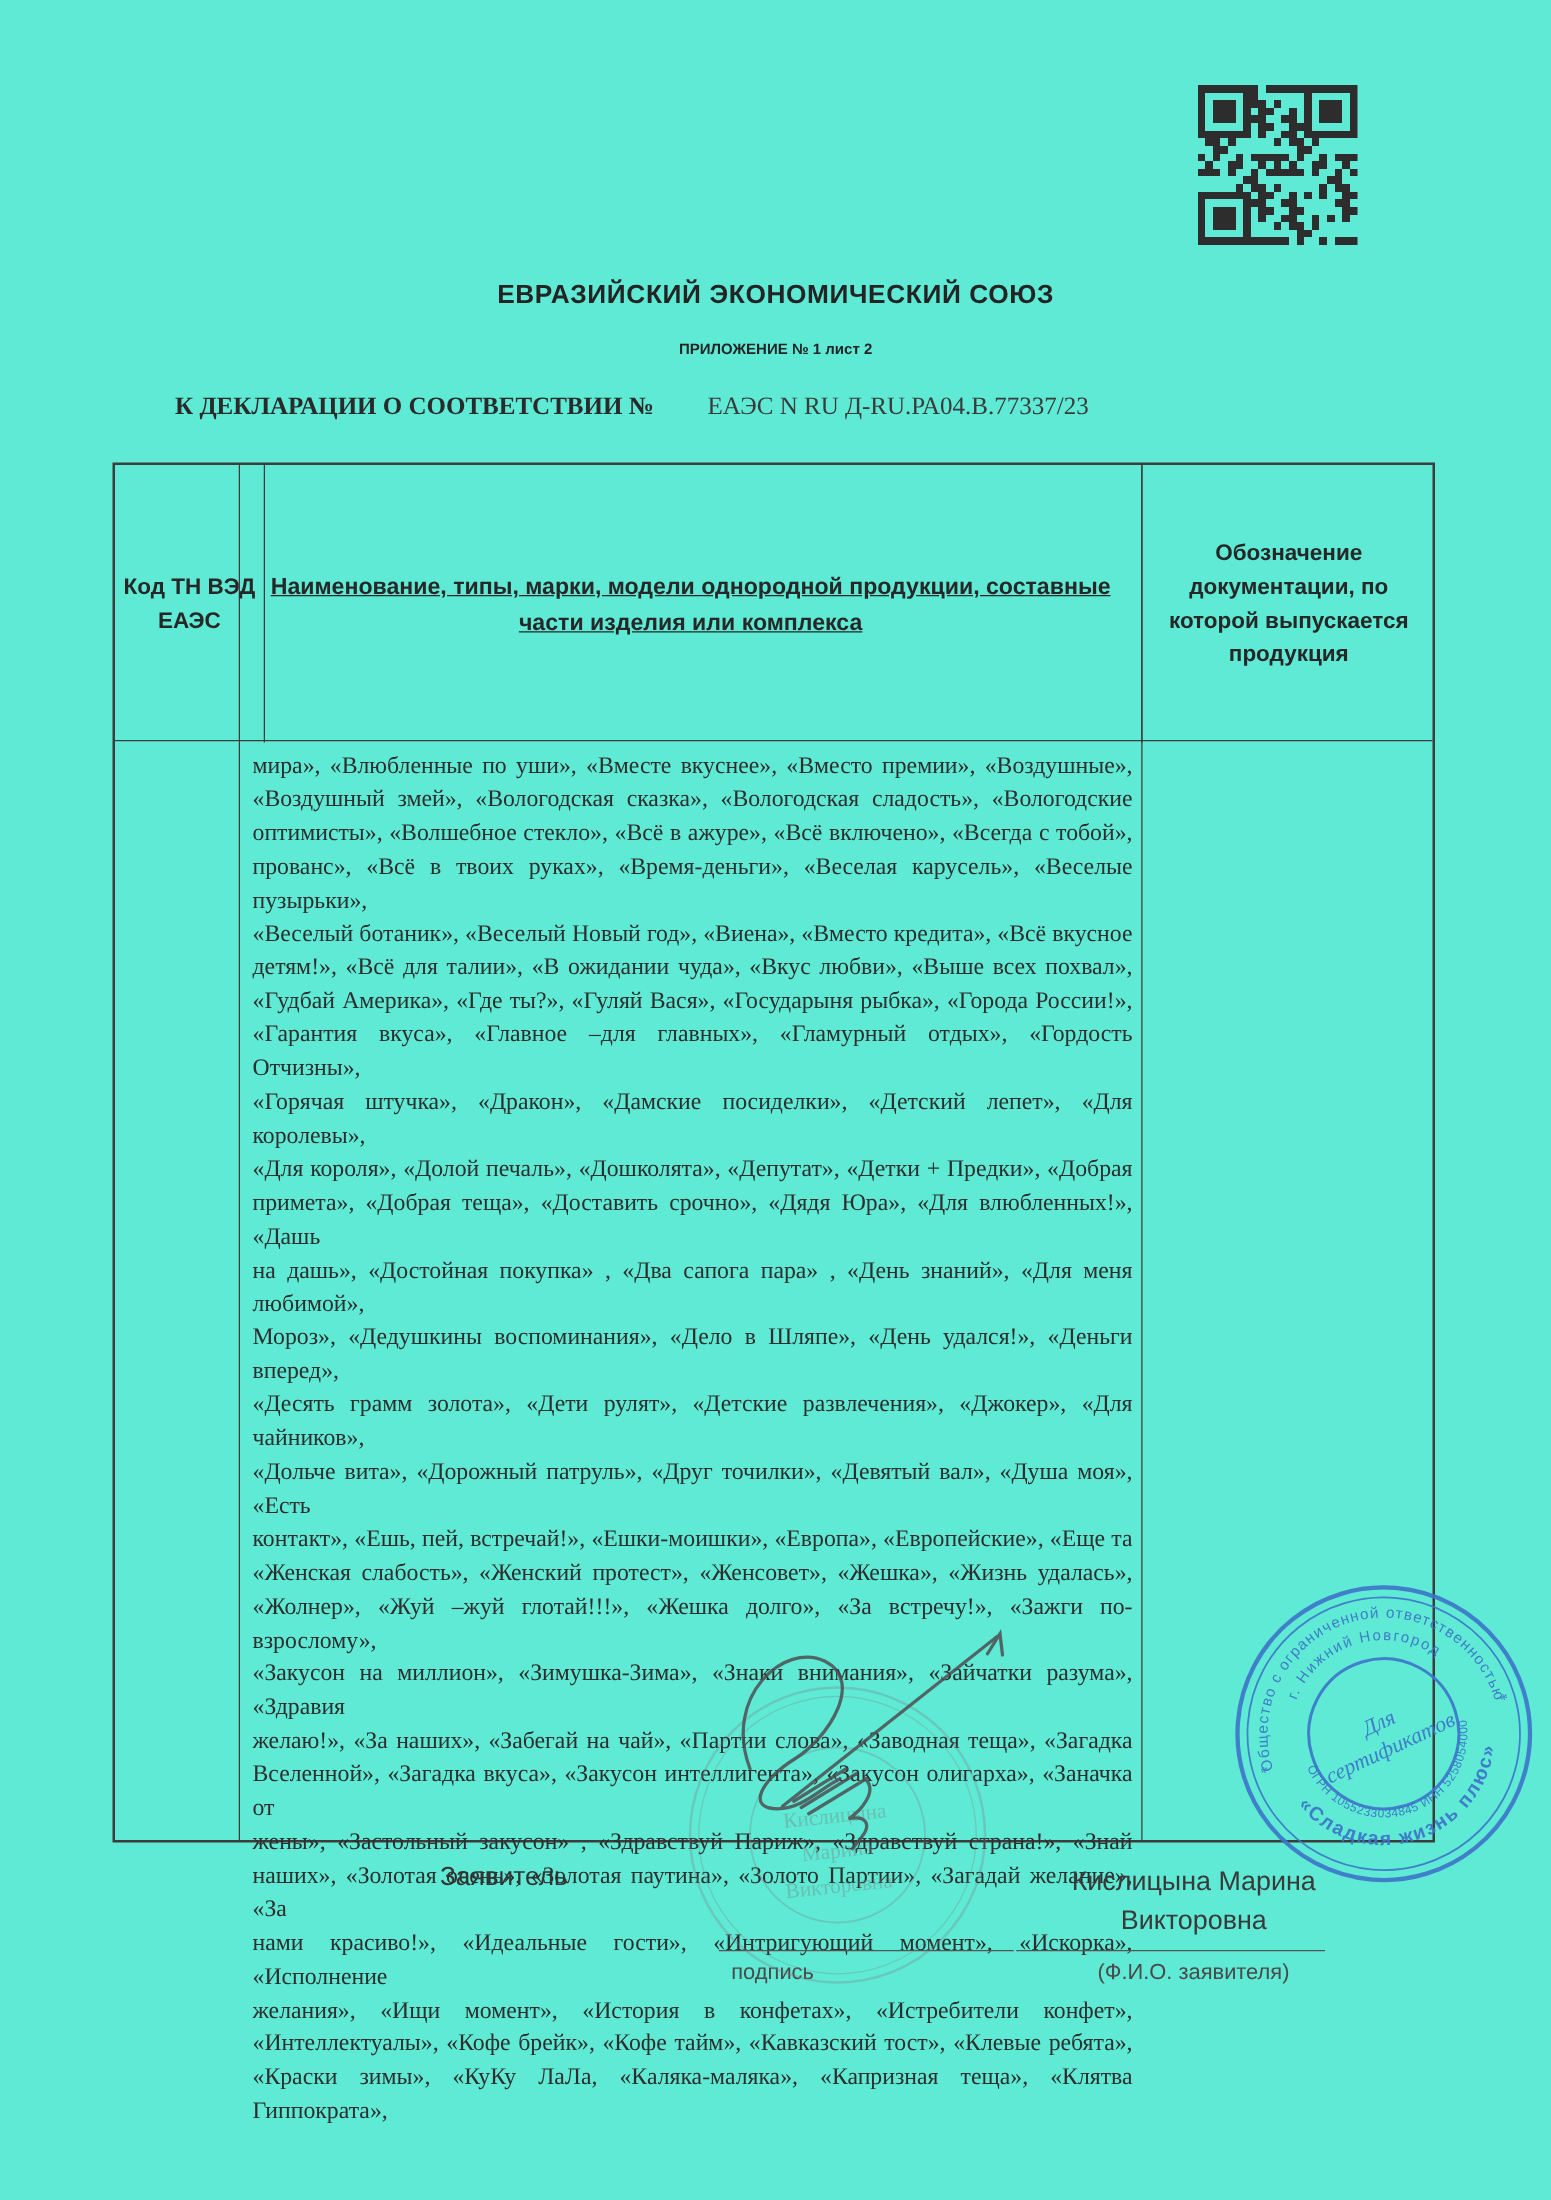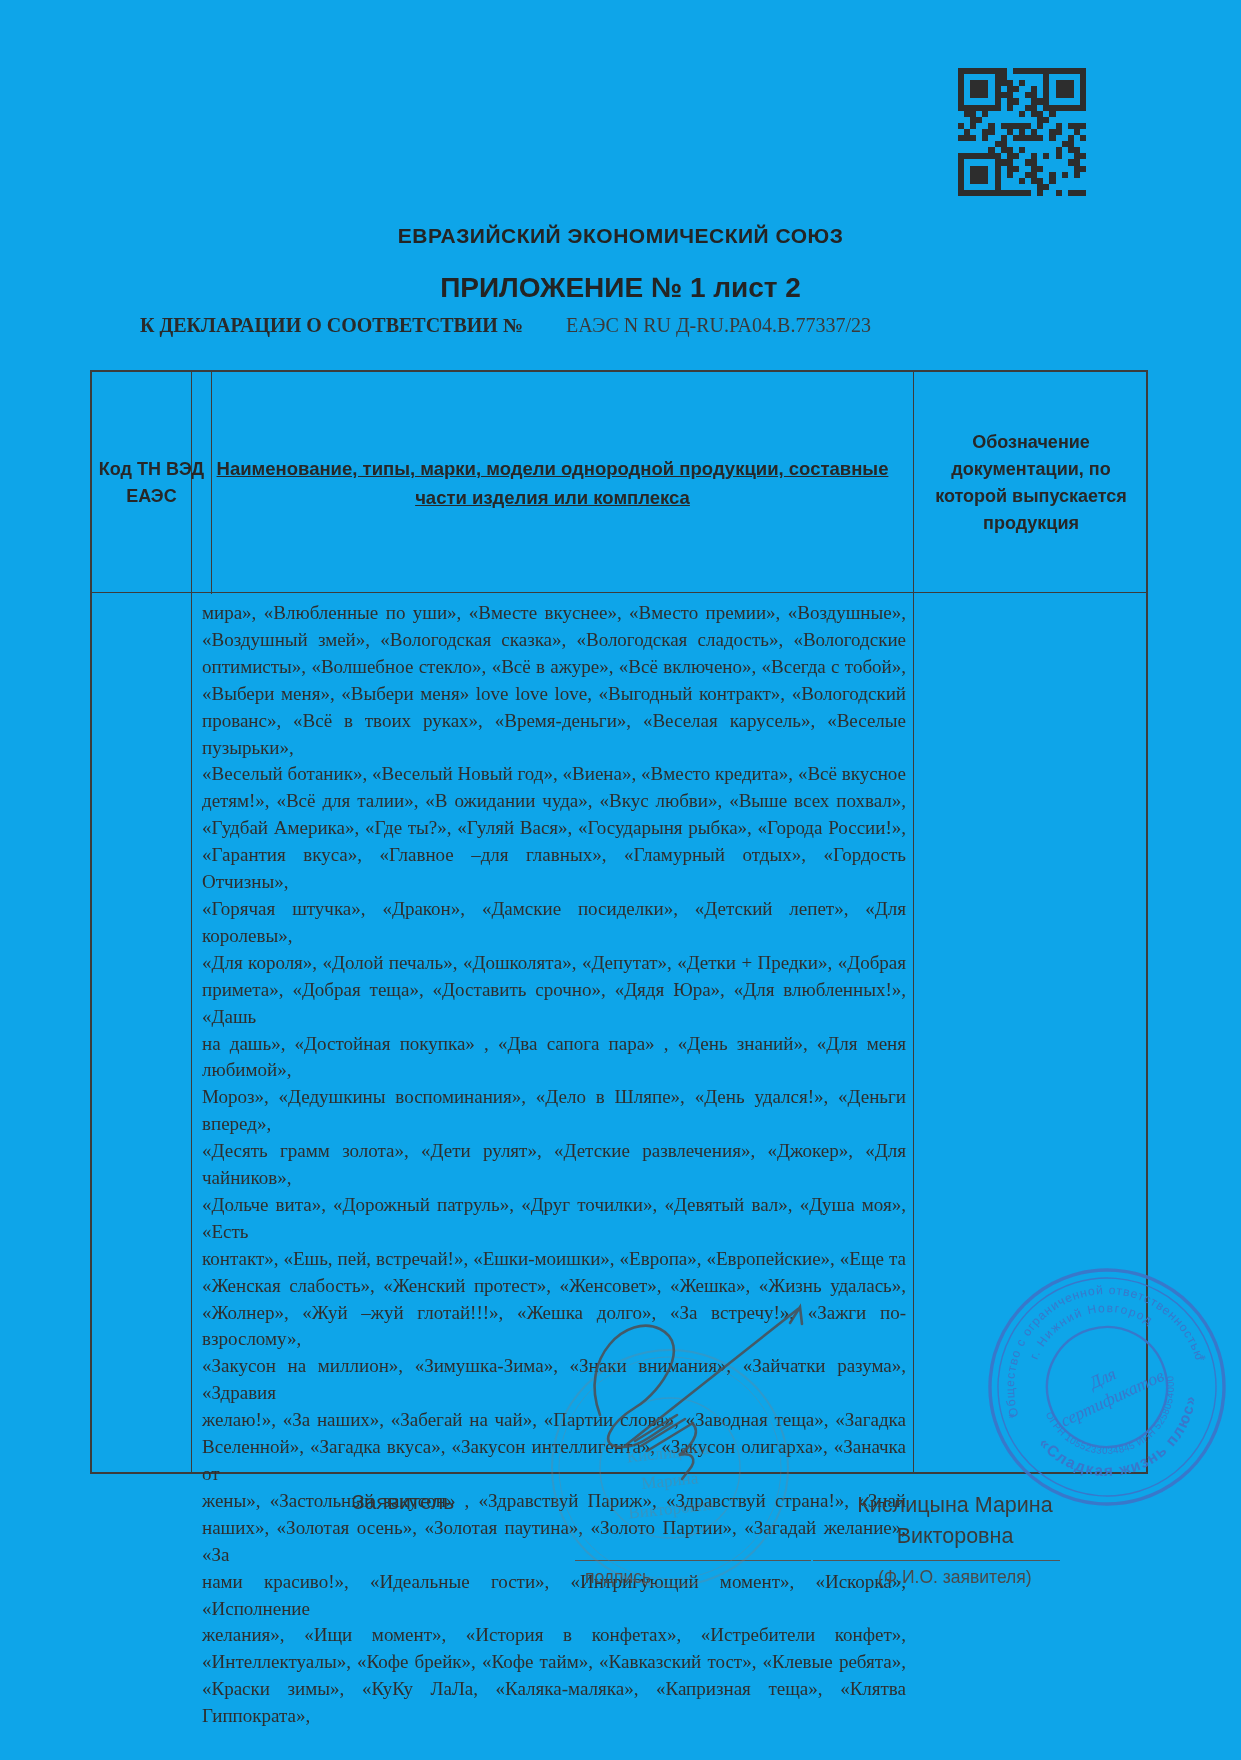--- a/index.html
+++ b/index.html
@@ -1,22 +1,22 @@
 <!DOCTYPE html>
 <html><head>
 <meta charset="utf-8">
 <style>
   html,body{margin:0;padding:0;background:#e8e8e8;}
-  .page{position:relative;width:1241px;height:1760px;background:#0ea5e9;margin:0 auto;
+  .page{position:relative;width:1241px;height:1760px;background:#5eead4;margin:0 auto;
         font-family:"Liberation Serif", serif;color:#2b2b2b;overflow:hidden;}
   
   .titles{position:absolute;left:0;top:0;width:1130px;text-align:center;
           font-family:"Liberation Sans", sans-serif;font-weight:bold;color:#242424;}
   .t1{position:absolute;top:224px;left:0;width:100%;font-size:21px;letter-spacing:.5px;}
-  .t2{position:absolute;top:272px;left:0;width:100%;font-size:28px;}
+  .t2{position:absolute;top:272px;left:0;width:100%;font-size:12px;}
   .t3{position:absolute;top:314px;left:140px;font-family:Liberation Serif, serif;
       font-size:20px;color:#2a2a2a;white-space:nowrap;}
   .t3 .lbl{font-weight:bold;}
   .t3 .num{font-weight:normal;margin-left:38px;color:#3a3a3a;}
   
   .tbl{position:absolute;left:90px;top:370px;width:1058px;height:1104px;
        border:2px solid #3c3c3c;box-sizing:border-box;}
   .cell{position:absolute;box-sizing:border-box;}
   .hdr{display:flex;align-items:center;justify-content:center;text-align:center;
        font-family:"Liberation Sans", sans-serif;font-weight:bold;color:#272727;}
@@ -193,21 +193,20 @@
     <div class="vline1"></div>
     <div class="vline2"></div>
     <div class="hline"></div>
     <div class="cell hdr c1">Код ТН ВЭД ЕАЭС</div>
     <div class="cell hdr c2">Наименование, типы, марки, модели однородной продукции, составные части изделия или комплекса</div>
     <div class="cell hdr c3">Обозначение документации, по которой выпускается продукция</div>
     <div class="bodytext">
         <div>мира», «Влюбленные по уши», «Вместе вкуснее», «Вместо премии», «Воздушные»,</div>
         <div>«Воздушный змей», «Вологодская сказка», «Вологодская сладость», «Вологодские</div>
         <div>оптимисты», «Волшебное стекло», «Всё в ажуре», «Всё включено», «Всегда с тобой»,</div>
-        <div>«Выбери меня», «Выбери меня» love love love, «Выгодный контракт», «Вологодский</div>
         <div>прованс», «Всё в твоих руках», «Время-деньги», «Веселая карусель», «Веселые пузырьки»,</div>
         <div>«Веселый ботаник», «Веселый Новый год», «Виена», «Вместо кредита», «Всё вкусное</div>
         <div>детям!», «Всё для талии», «В ожидании чуда», «Вкус любви», «Выше всех похвал»,</div>
         <div>«Гудбай Америка», «Где ты?», «Гуляй Вася», «Государыня рыбка», «Города России!»,</div>
         <div>«Гарантия вкуса», «Главное –для главных», «Гламурный отдых», «Гордость Отчизны»,</div>
         <div>«Горячая штучка», «Дракон», «Дамские посиделки», «Детский лепет», «Для королевы»,</div>
         <div>«Для короля», «Долой печаль», «Дошколята», «Депутат», «Детки + Предки», «Добрая</div>
         <div>примета», «Добрая теща», «Доставить срочно», «Дядя Юра», «Для влюбленных!», «Дашь</div>
         <div>на дашь», «Достойная покупка» , «Два сапога пара» , «День знаний», «Для меня любимой»,</div>
         <div>Мороз», «Дедушкины воспоминания», «Дело в Шляпе», «День удался!», «Деньги вперед»,</div>

